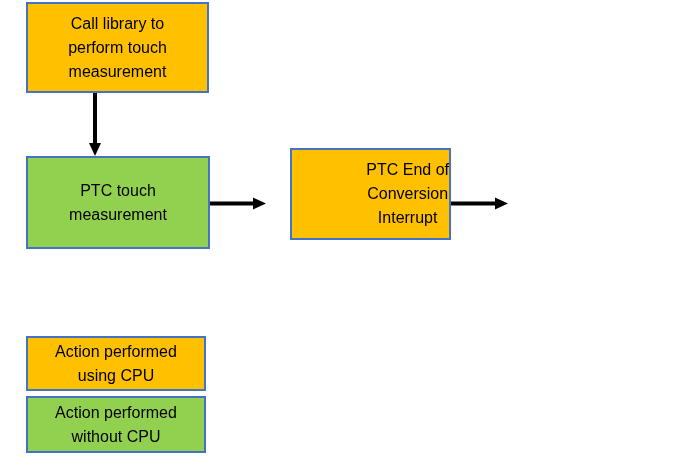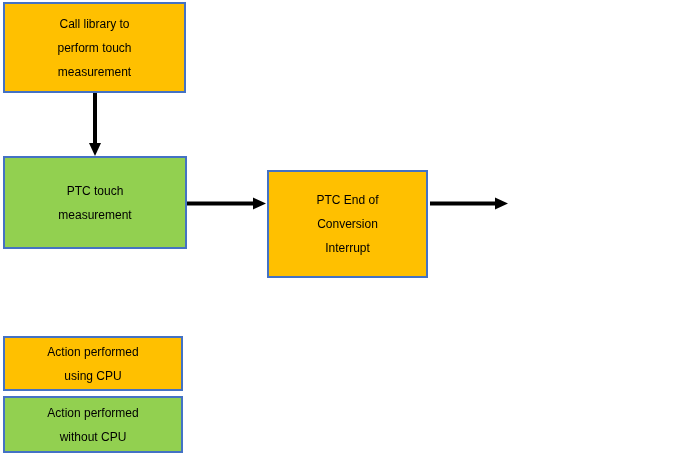--- a/index.html
+++ b/index.html
@@ -22,31 +22,32 @@
     overflow: hidden;
   }
   .node {
     position: absolute;
     border: 2px solid var(--border);
     display: flex;
     align-items: center;
     justify-content: center;
     text-align: center;
     color: var(--text);
-    font-size: 12px;
+    font-size: 16px;
     line-height: 24px;
+    margin-left: 23px;
   }
   .node .lbl { white-space: pre-line; }
   .cpu-fill    { background: var(--cpu); }
   .noncpu-fill { background: var(--noncpu); }
 
   
   .n1 { left: 3px;   top: 2px;   width: 183px; height: 91px; }
   .n2 { left: 3px;   top: 156px; width: 184px; height: 93px; }
-  .n3 { left: 267px; top: 170px; width: 161px; height: 108px; }
+  .n3 { left: 267px; top: 148px; width: 161px; height: 92px; justify-content: flex-end; }
   .n4 { left: 509px; top: 156px; width: 165px; height: 92px; }
 
   
   .l1 { left: 3px; top: 336px; width: 180px; height: 55px; }
   .l2 { left: 3px; top: 396px; width: 180px; height: 57px; }
 
   svg.connectors {
     position: absolute;
     left: 0; top: 0;
     width: 680px; height: 465px;

